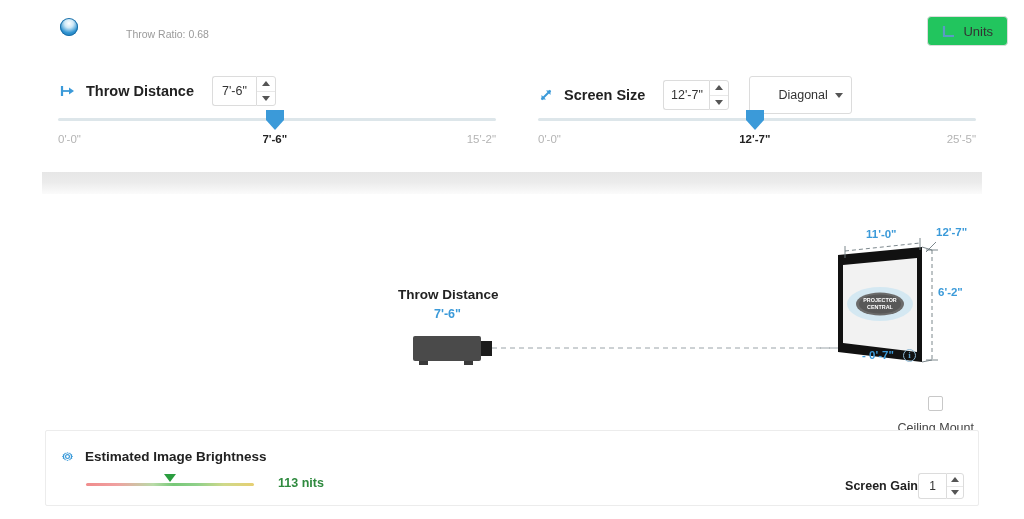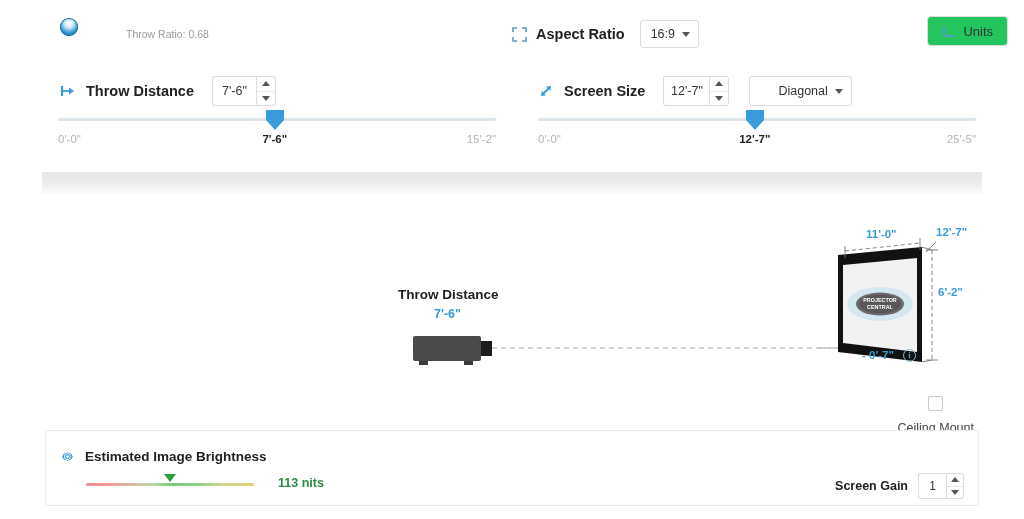--- a/index.html
+++ b/index.html
@@ -200,49 +200,37 @@
     font-size: 12.5px; color: #4f9b4f; flex-direction: column;
   }
   #nits-value { font-weight: bold; color: #2f8a3f; }
   #rec-text { color: #5fa55f; }
   #rec-text b { color: #2f8a3f; }
 
   #gain-row {
     position: absolute; right: 14px; top: 42px;
     display: flex; align-items: center;
   }
-  #gain-label { font-size: 12.5px; font-weight: bold; color: #222; margin-right: 10px; }
+  #gain-label { font-size: 12.5px; font-weight: bold; color: #222; margin-right: 0; }
   #gain-field {
     border: 1px solid #dcdcdc; border-right: none; background: #fff;
     width: 28px; height: 26px; display: flex; align-items: center;
     justify-content: center; font-size: 12px; color: #333; border-radius: 3px 0 0 3px;
   }
 </style>
 </head>
 <body>
 
 <div class="controls">
 
   <div class="ctl-row" id="lens-block">
     <span class="icon lens-icon"></span>
   </div>
   <div class="sublabel" style="position:absolute; left:126px; top:28px;">Throw Ratio: 0.68</div>
 
-  <div class="ctl-row" id="aspect-block">
-    <span class="icon">
-      <svg width="15" height="15" viewBox="0 0 15 15">
-        <path d="M1 5 L1 1 L5 1 M10 1 L14 1 L14 5 M14 10 L14 14 L10 14 M5 14 L1 14 L1 10" fill="none" stroke="#5a9bc4" stroke-width="1.6"></path>
-      </svg>
-    </span>
-    <span class="label-bold">Aspect Ratio</span>
-    <div class="select-box" style="margin-left:6px;">
-      <span>16:9</span>
-      <span class="caret"></span>
-    </div>
-  </div>
 
   <div id="units-btn">
     <span class="icon">
       <svg width="13" height="13" viewBox="0 0 13 13">
         <path d="M2 1 L2 11 L12 11" fill="none" stroke="#5a9bc4" stroke-width="2.2"></path>
       </svg>
     </span>
     <span>Units</span>
   </div>
 
@@ -281,21 +269,21 @@
       <div class="num-field wide">12'-7"</div>
       <div class="spin-arrows">
         <div class="spin-btn">
             <span class="tri-up"></span>
           </div>
         <div class="spin-btn">
             <span class="tri-dn"></span>
           </div>
       </div>
     </div>
-    <div class="select-box" style="margin-left:10px; height:30px;padding-left:28px;">
+    <div class="select-box" style="margin-left:10px; height:38px;padding-left:28px;">
       <span>Diagonal</span>
       <span class="caret"></span>
     </div>
   </div>
 
   <div class="slider-wrap" id="slider-throw">
     <div class="slider-track">
       <div class="slider-thumb" id="throw-thumb" style="left: 49.5%;">
         <svg width="22" height="22" viewBox="0 0 22 22">
           <path d="M2 1 L20 1 L20 11 L11 21 L2 11 Z" fill="#3b9ad9"></path>

